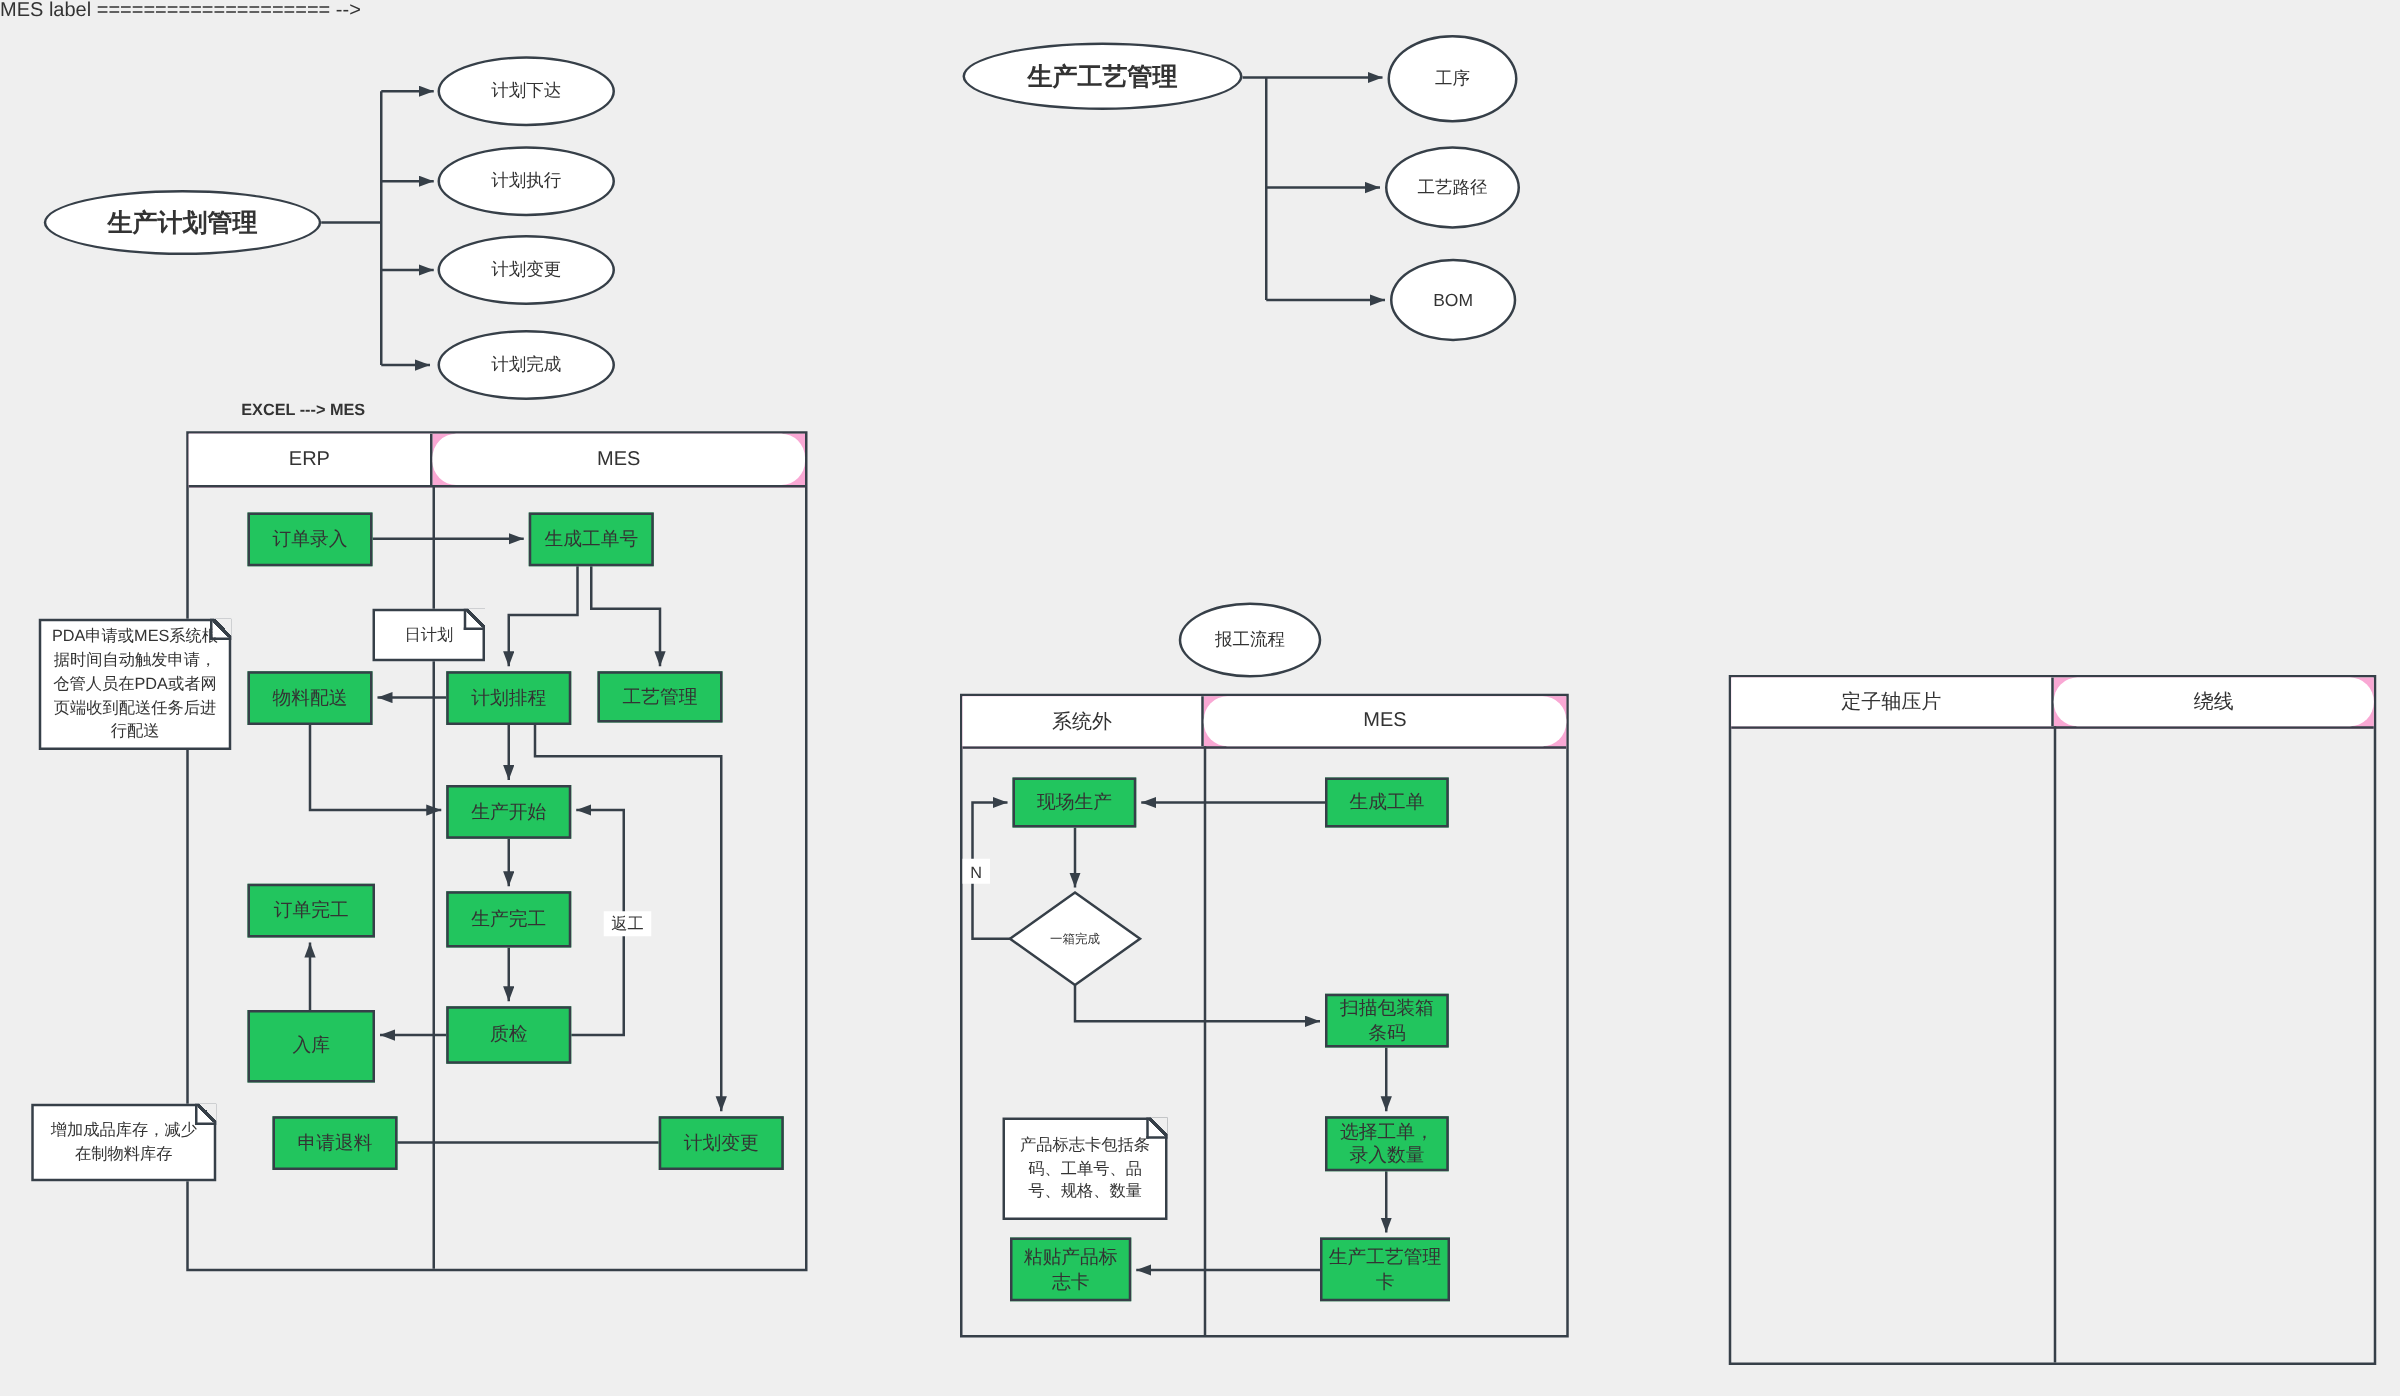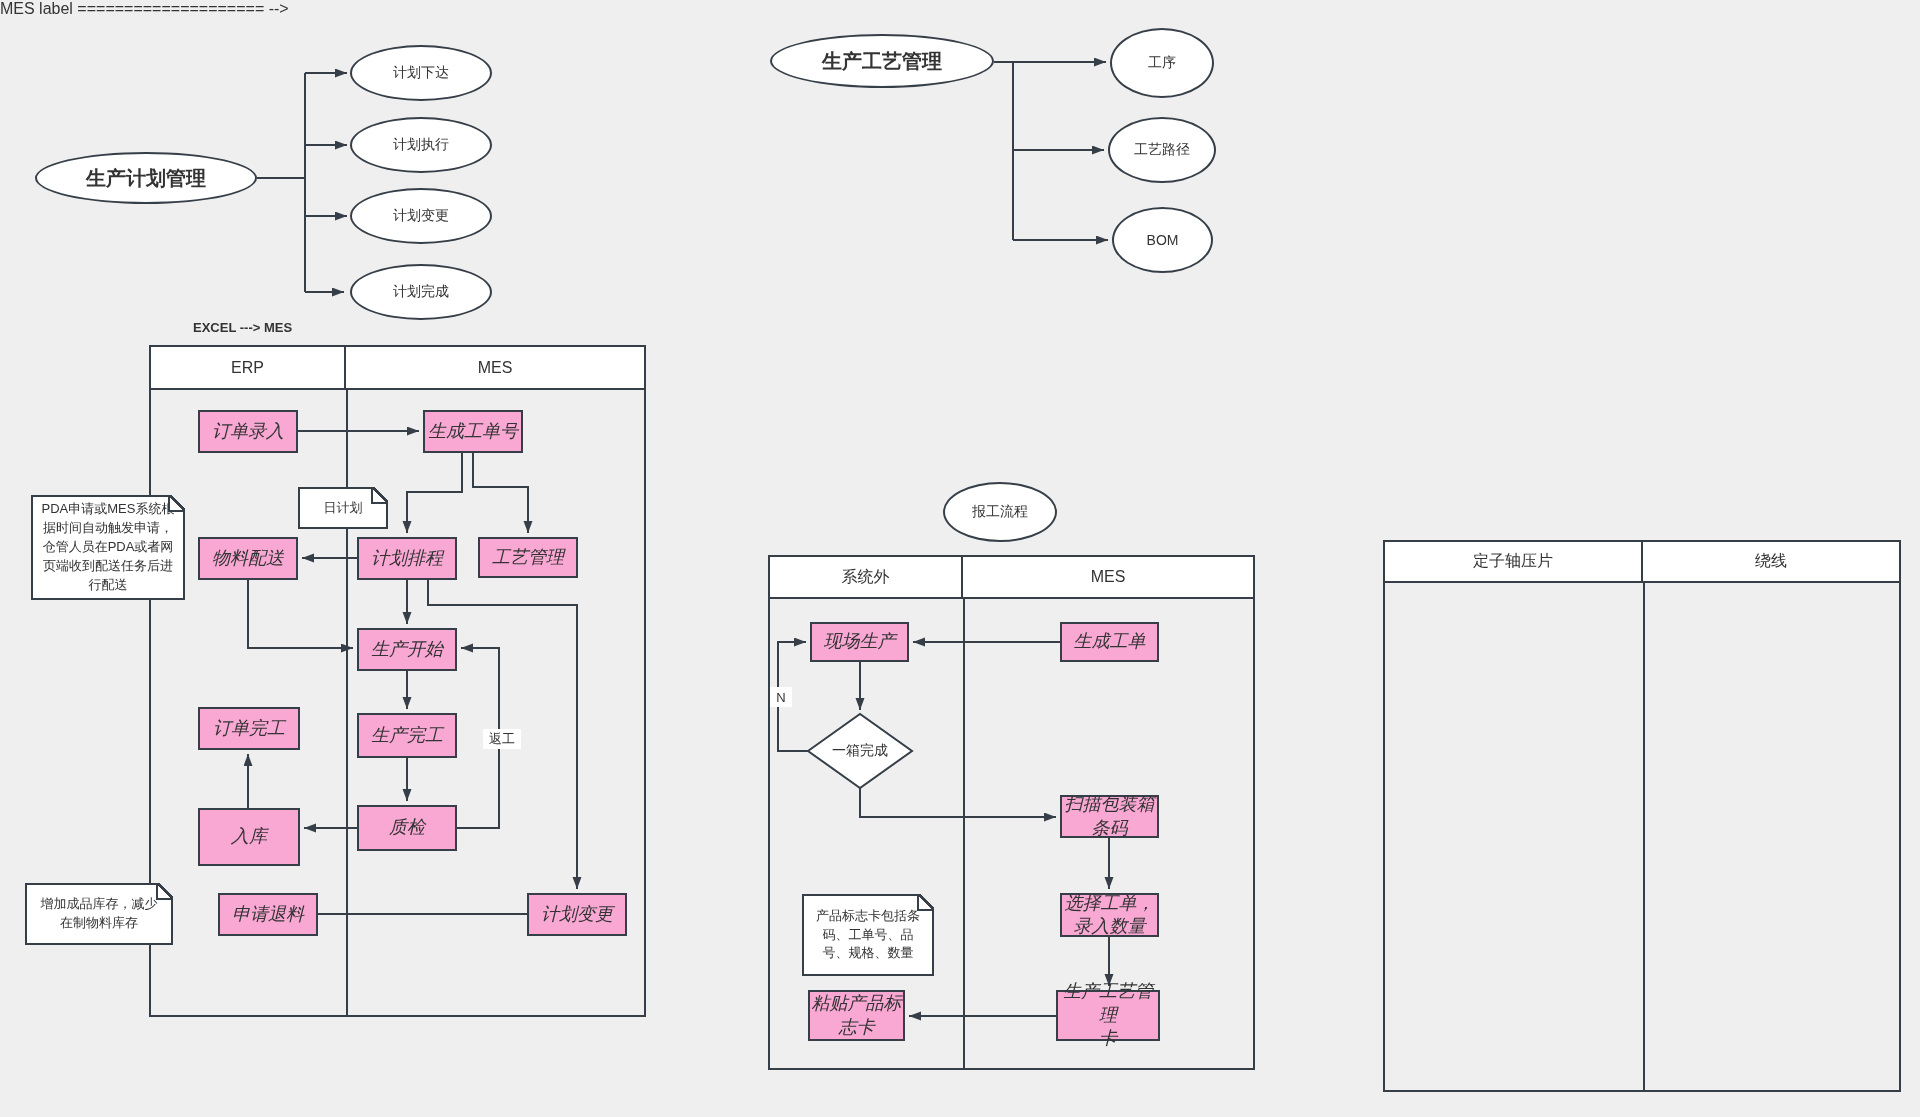--- a/index.html
+++ b/index.html
@@ -13,23 +13,23 @@
     font-family:"Liberation Sans","DejaVu Sans",sans-serif;color:var(--txt);
     overflow:hidden;
   }
   .ellipse{
     position:absolute;background:#fff;border:2px solid var(--line);border-radius:50%;
     display:flex;align-items:center;justify-content:center;text-align:center;
     font-size:14px;box-sizing:border-box;z-index:3;
   }
   .ellipse.root{font-weight:bold;font-size:20px;}
   .node{
-    position:absolute;background:#f9a8d4;border:2px solid var(--line);
+    position:absolute;background:#22c55e;border:2px solid var(--line);
     display:flex;align-items:center;justify-content:center;text-align:center;
-    font-size:18px;line-height:1.3;white-space:pre-line;box-sizing:border-box;z-index:3;font-style:italic;
+    font-size:15px;line-height:1.3;white-space:pre-line;box-sizing:border-box;z-index:3;
   }
   .note{
     position:absolute;background:#fff;border:2px solid var(--line);
     display:flex;align-items:center;justify-content:center;text-align:center;
     font-size:13px;line-height:1.45;white-space:pre-line;box-sizing:border-box;z-index:3;
     padding:4px;
   }
   .note::after{
     content:'';position:absolute;top:-2px;right:-2px;width:17px;height:17px;
     background:linear-gradient(to bottom left,var(--bg) 44%,var(--line) 44%,var(--line) 58%,#fff 58%);
@@ -38,32 +38,32 @@
   }
   .pool{
     position:absolute;border:2px solid var(--line);box-sizing:border-box;z-index:1;
   }
   .pool-head{display:flex;border-bottom:2px solid var(--line);background:#f9a8d4;}
   .pool-cell{
     display:flex;align-items:center;justify-content:center;
     font-size:16px;background:#fff;box-sizing:border-box;
   }
   .pool-cell.first{border-right:2px solid var(--line);}
-  .pool-cell.last{flex:1;}
+  .pool-cell.last{flex:1;border-radius:19px;}
   .pool-vline{position:absolute;width:2px;background:var(--line);bottom:0;}
   .edge-label{
     position:absolute;background:#fff;padding:0 2px;font-size:13px;z-index:4;
     display:flex;align-items:center;justify-content:center;
   }
   .free-label{
     position:absolute;font-weight:bold;font-size:13px;z-index:3;
   }
   .dlabel{
     position:absolute;display:flex;align-items:center;justify-content:center;
-    font-size:14px;z-index:4;text-align:center;
+    font-size:10px;z-index:4;text-align:center;
   }
   #wires{position:absolute;left:0;top:0;z-index:2;pointer-events:none;}
 </style>
 </head>
 <body>
 
 <div id="canvas">
 
   
   <div class="pool" style="left:149px;top:345px;width:497px;height:672px">

